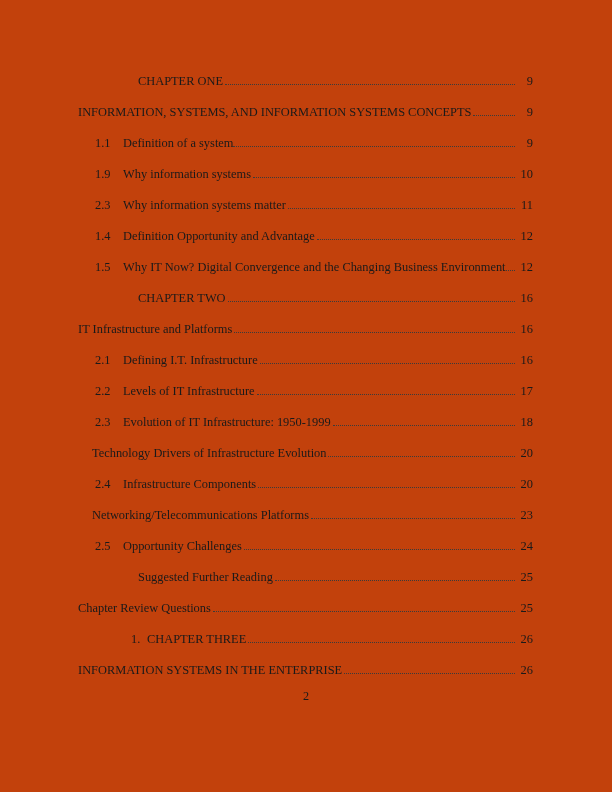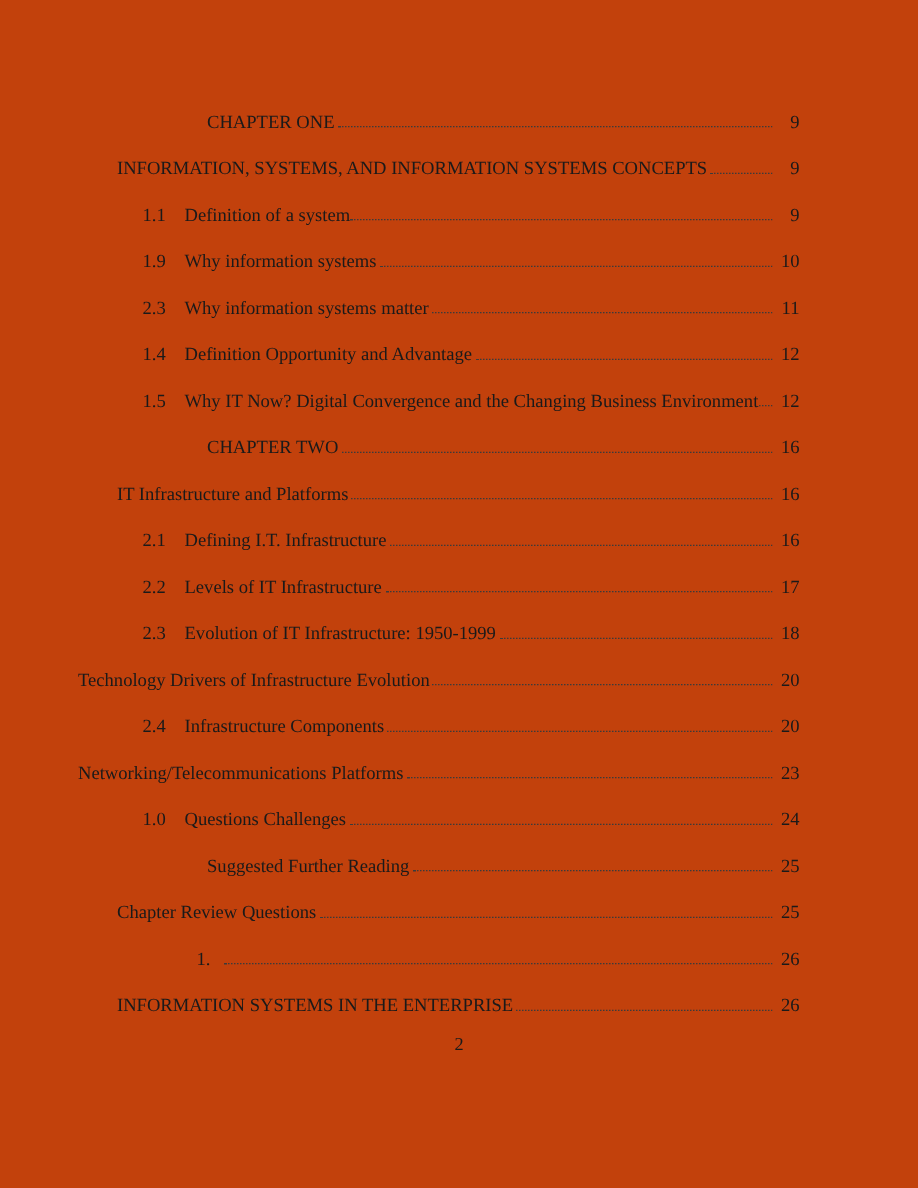--- a/index.html
+++ b/index.html
@@ -33,21 +33,21 @@
     height: 31px;
     font-size: 12.4px;
     line-height: 31px;
     padding-right: 79px;
     box-sizing: border-box;
     white-space: nowrap;
   }
   
   .toc-entry.lvl-major   { padding-left: 78px; }
   .toc-entry.lvl-sub     { padding-left: 95px; }
-  .toc-entry.lvl-plain   { padding-left: 52px; }
+  .toc-entry.lvl-plain   { padding-left: 92px; }
   .toc-entry.lvl-deep    { padding-left: 138px; }
   .toc-entry.lvl-list    { padding-left: 131px; }
 
   .num {
     flex: 0 0 auto;
     display: inline-block;
     min-width: 28px;
   }
   .num.listnum {
     min-width: 16px;
@@ -177,37 +177,38 @@
         <span class="title">Infrastructure Components</span>
         <span class="leader"></span>
         <span class="pageno">20</span>
       </div>
       <div class="toc-entry lvl-plain">
         <span class="title">Networking/Telecommunications Platforms</span>
         <span class="leader"></span>
         <span class="pageno">23</span>
       </div>
       <div class="toc-entry lvl-sub">
-        <span class="num">1.0</span>
-        <span class="title">Questions Challenges</span>
+        <span class="num">2.5</span>
+        <span class="title">Opportunity Challenges</span>
         <span class="leader"></span>
         <span class="pageno">24</span>
       </div>
       <div class="toc-entry lvl-deep">
         <span class="title">Suggested Further Reading</span>
         <span class="leader"></span>
         <span class="pageno">25</span>
       </div>
       <div class="toc-entry lvl-major">
         <span class="title">Chapter Review Questions</span>
         <span class="leader"></span>
         <span class="pageno">25</span>
       </div>
       <div class="toc-entry lvl-list">
         <span class="num listnum">1.</span>
+        <span class="title">CHAPTER THREE</span>
         <span class="leader"></span>
         <span class="pageno">26</span>
       </div>
       <div class="toc-entry lvl-major">
         <span class="title">INFORMATION SYSTEMS IN THE ENTERPRISE</span>
         <span class="leader"></span>
         <span class="pageno">26</span>
       </div>
     </div>
 

